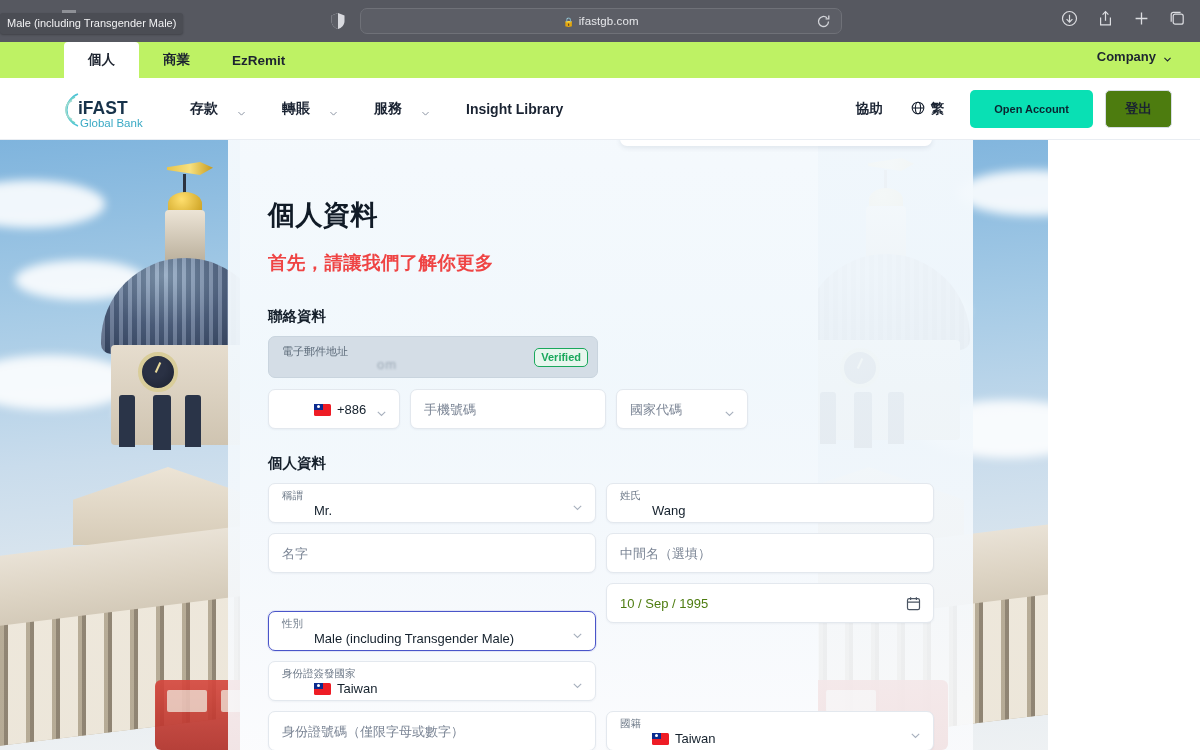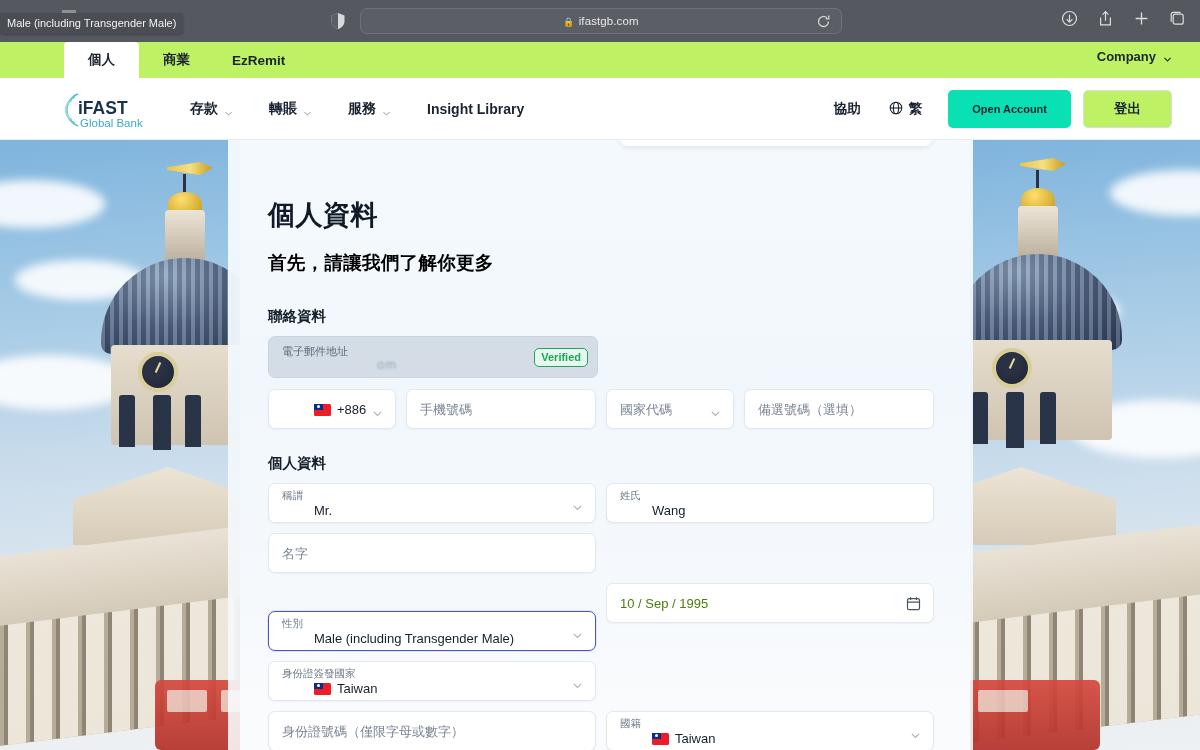--- a/index.html
+++ b/index.html
@@ -82,49 +82,49 @@
   #site-header {
     position: absolute; left: 0; top: 78px; width: 1200px; height: 62px;
     background: #ffffff;
     border-bottom: 1px solid #e9edf2;
     display: flex; align-items: center;
     z-index: 30;
   }
   #logo { position: absolute; left: 56px; top: 10px; width: 112px; height: 44px; }
   #main-nav { position: absolute; left: 172px; top: 0; height: 62px; display: flex; align-items: center; gap: 0; }
   .nav-item {
-    display: flex; align-items: center; gap: 6px;
+    display: flex; align-items: center; gap: 19px;
     font-size: 14px; font-weight: 700; color: #1a2332;
     padding: 0 18px; height: 62px; cursor: pointer;
   }
   .caret { display: inline-block; width: 9px; height: 9px; }
   .caret svg { width: 9px; height: 9px; color: #8b94a3; }
 
   #header-right { position: absolute; right: 28px; top: 0; height: 62px; display: flex; align-items: center; gap: 0; }
   #help-link { font-size: 13.5px; font-weight: 700; color: #1a2332; padding: 0 16px; cursor: pointer; }
   #lang-switch { display: flex; align-items: center; gap: 6px; font-size: 13.5px; font-weight: 700; color: #1a2332; padding: 0 12px; cursor: pointer; }
   #lang-switch svg { width: 14px; height: 14px; color: #1a2332; }
   #open-account-btn {
     background: #09e0b4; color: #0b2430;
     font-size: 11px; font-weight: 700;
     border: none; border-radius: 5px;
     height: 38px; padding: 0 24px; margin-left: 14px;
     cursor: pointer; font-family: inherit;
   }
   #logout-btn {
-    background: #bef264; color: #1a2332;
+    background: #4d7c0f; color: #1a2332;
     font-size: 13.5px; font-weight: 700;
     border: 1px solid #d7dde4; border-radius: 5px;
-    height: 38px; padding: 0 30px; margin-left: 12px;
+    height: 38px; padding: 0 19px; margin-left: 12px;
     cursor: pointer; font-family: inherit;
   }
 
   
   #page-body {
-    position: absolute; left: 0; top: 140px; width: 1200px; height: 610px;
+    position: absolute; left: 0; top: 140px; width: 1048px; height: 610px;
     overflow: hidden;
   }
   .bg-photo {
     position: absolute; top: 0; height: 610px; width: 245px;
     overflow: hidden;
   }
   #bg-left  { left: -5px; }
   #bg-right { right: -25px; width: 255px; }
 
   
@@ -219,21 +219,21 @@
     box-shadow: 0 2px 5px rgba(40,60,90,.10);
   }
 
   
   #form-area { position: absolute; left: 268px; top: 0; width: 666px; }
   #page-title {
     font-size: 27px; font-weight: 700; color: #111b27;
     margin-top: 57px; letter-spacing: .5px;
   }
   #page-subtitle {
-    font-size: 18.5px; font-weight: 700; color: #000000;
+    font-size: 18.5px; font-weight: 700; color: #ef4444;
     margin-top: 17px; letter-spacing: .3px;
   }
   .section-heading {
     font-size: 14.5px; font-weight: 700; color: #16202c;
     margin-top: 32px; margin-bottom: 10px;
   }
   #personal-heading { margin-top: 25px; }
 
   .field {
     position: relative;
@@ -535,23 +535,20 @@
         <div class="field-placeholder">手機號碼</div>
       </div>
 
       <div class="field" id="country-code-field">
         <div class="field-placeholder">國家代碼</div>
         <span class="chev"><svg viewBox="0 0 11 11" fill="none" stroke="currentColor" stroke-width="1.1">
               <path d="M1.8 3.8 5.5 7.4l3.7-3.6"></path>
             </svg></span>
       </div>
 
-      <div class="field" id="alt-number-field">
-        <div class="field-placeholder">備選號碼（選填）</div>
-      </div>
     </div>
 
     <div class="section-heading" id="personal-heading">個人資料</div>
 
     <div class="row">
       <div class="field half">
         <div class="field-label">稱謂</div>
         <div class="field-value">Mr.</div>
         <span class="chev"><svg viewBox="0 0 11 11" fill="none" stroke="currentColor" stroke-width="1.1">
               <path d="M1.8 3.8 5.5 7.4l3.7-3.6"></path>
@@ -559,20 +556,23 @@
       </div>
       <div class="field half">
         <div class="field-label">姓氏</div>
         <div class="field-value">Wang</div>
       </div>
     </div>
 
     <div class="row">
       <div class="field half">
         <div class="field-placeholder">名字</div>
+      </div>
+      <div class="field half">
+        <div class="field-placeholder">中間名（選填）</div>
       </div>
     </div>
 
     <div class="row">
       <div class="field half focused">
         <div class="field-label">性別</div>
         <div class="field-value">Male (including Transgender Male)</div>
         <span class="chev"><svg viewBox="0 0 11 11" fill="none" stroke="currentColor" stroke-width="1.1">
               <path d="M1.8 3.8 5.5 7.4l3.7-3.6"></path>
             </svg></span>

